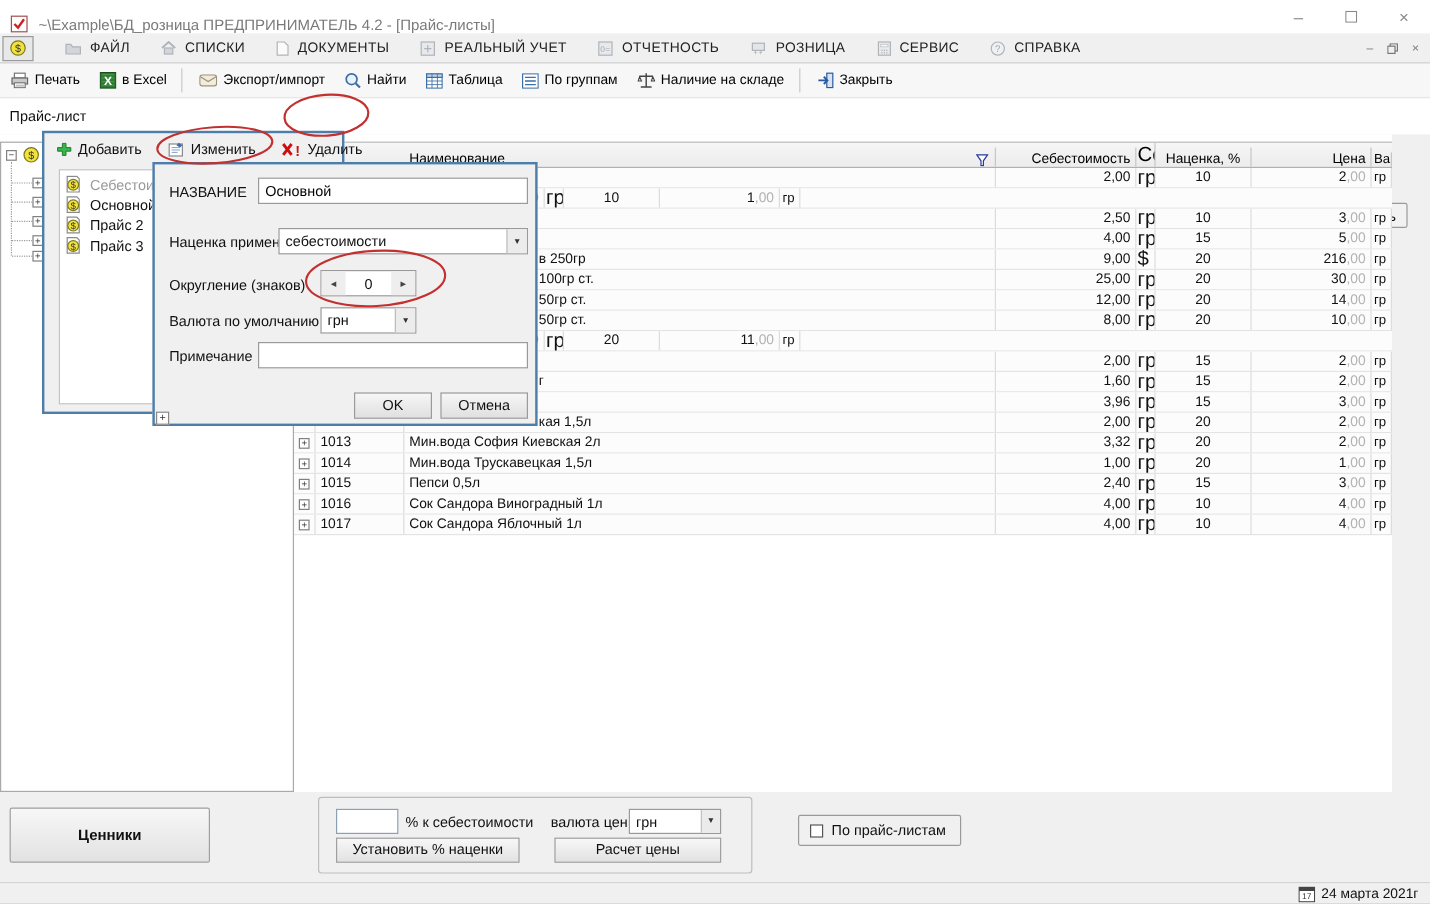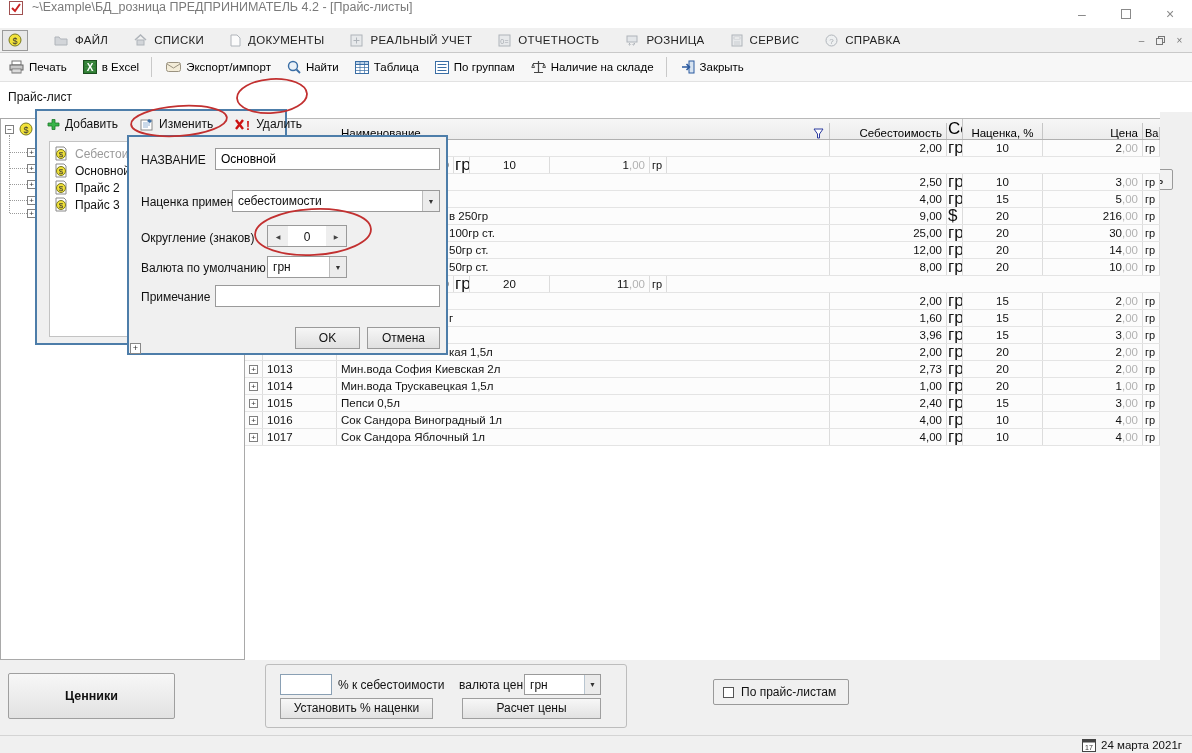--- a/index.html
+++ b/index.html
@@ -1,21 +1,21 @@
 <!DOCTYPE html>
 <html><head>
 <meta charset="utf-8">
 <style>
   * { margin:0; padding:0; box-sizing:border-box; }
   html,body { width:1192px; height:753px; }
   body { font-family:"Liberation Sans", sans-serif; font-size:12px; color:#111; background:#f0f0f0; }
   .app { position:relative; width:1192px; height:753px; background:#f0f0f0; outline:1px solid #5a5a5a; overflow:hidden; }
 
   
-  .titlebar { position:absolute; left:0; top:0; width:100%; height:28px; background:#fff; display:flex; align-items:flex-start; }
+  .titlebar { position:absolute; left:0; top:0; width:100%; height:28px; background:#fff; display:flex; align-items:flex-end; }
   .titlebar .appico { margin-left:8px; }
   .titletext { margin-left:8px; color:#7a7a7a; font-size:12.5px; }
   .wincontrols { position:absolute; right:0; top:0; height:28px; display:flex; }
   .winbtn { width:44px; height:28px; display:flex; align-items:center; justify-content:center; color:#8a8a8a; font-size:14px; }
 
   
   .menubar { position:absolute; left:0; top:28px; width:100%; height:25px; background:#f0f0f0; border-bottom:1px solid #c9c9c9; display:flex; align-items:center; }
   .coinbtn { width:26px; height:21px; margin-left:2px; border:1px solid #9a9a9a; background:#e8e8e8; display:flex; align-items:center; justify-content:center; }
   .menuitem { display:flex; align-items:center; gap:7px; margin-left:26px; color:#222; font-size:11.5px; letter-spacing:.3px; }
   .menuitem .ic { opacity:.75; }
@@ -78,21 +78,21 @@
   .bottombar { position:absolute; left:0; top:660px; width:100%; height:75px; background:#f0f0f0; }
   .btn { border:1px solid #9f9f9f; background:linear-gradient(#f7f7f7,#e2e2e2); text-align:center; font-size:12px; }
   .btn-tags { position:absolute; left:8px; top:13px; width:167px; height:46px; font-weight:bold; font-size:12.5px; line-height:44px; border-radius:2px; }
   .groupbox { position:absolute; left:265px; top:4px; width:362px; height:64px; border:1px solid #bdbdbd; border-radius:3px; }
   .pctinput { position:absolute; left:14px; top:9px; width:52px; height:21px; border:1px solid #8aa0b4; background:#fff; }
   .pctlabel { position:absolute; left:72px; top:13px; font-size:12px; }
   .btn-setmarkup { position:absolute; left:14px; top:33px; width:153px; height:21px; line-height:19px; }
   .curlabel { position:absolute; left:193px; top:13px; font-size:12px; }
   .cur-combo { left:258px; top:9px; width:77px; }
   .btn-calc { position:absolute; left:196px; top:33px; width:139px; height:21px; line-height:19px; }
-  .btn-bypl { left:665px; top:19px; height:26px; width:136px; background:#f0f0f0;margin-left:48px; }
+  .btn-bypl { left:665px; top:19px; height:26px; width:136px; background:#f0f0f0; }
 
   
   .statusbar { position:absolute; left:0; top:735px; width:100%; height:18px; background:#f0f0f0; border-top:1px solid #d4d4d4; }
   .statusdate { position:absolute; right:10px; top:2px; display:flex; align-items:center; gap:5px; font-size:11.5px; }
 
   
   .popup { position:absolute; left:35px; top:109px; width:252px; height:236px; background:#f0f0f0; border:2px solid #4d7da9; z-index:10; }
   .popup-toolbar { position:absolute; left:0; top:0; width:100%; height:26px; display:flex; align-items:center; }
   .pbtn { display:flex; align-items:center; gap:5px; margin-left:10px; font-size:12px; }
   .plist { position:absolute; left:12px; top:30px; width:233px; height:196px; background:#fff; border:1px solid #c3c3c3; }
@@ -505,21 +505,21 @@
             <span class="td c-price"><span>2</span><span class="dec">,00</span></span>
             <span class="td c-pcur">гр</span>
           </div>
 
           <div class="tr">
             <span class="td c-exp">
               <span class="expbox show">+</span>
             </span>
             <span class="td c-code">1013</span>
             <span class="td c-name">Мин.вода София Киевская 2л</span>
-            <span class="td c-cost">2,73</span>
+            <span class="td c-cost">3,32</span>
             <span class="td c-ccur">гр</span>
             <span class="td c-markup">20</span>
             <span class="td c-price"><span>2</span><span class="dec">,00</span></span>
             <span class="td c-pcur">гр</span>
           </div>
 
           <div class="tr">
             <span class="td c-exp">
               <span class="expbox show">+</span>
             </span>

